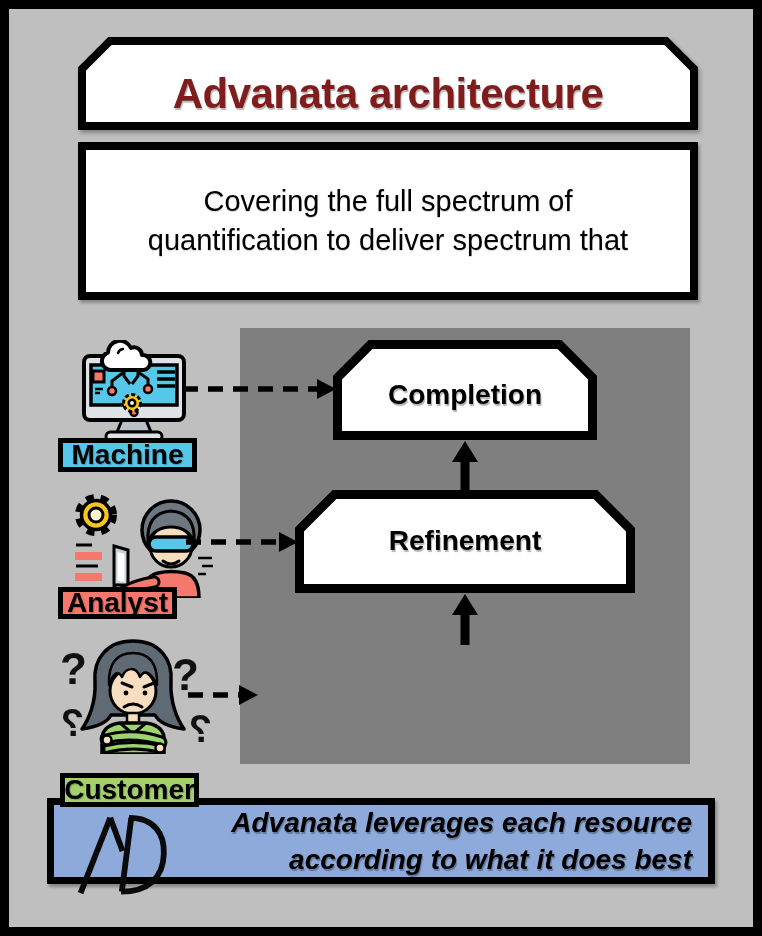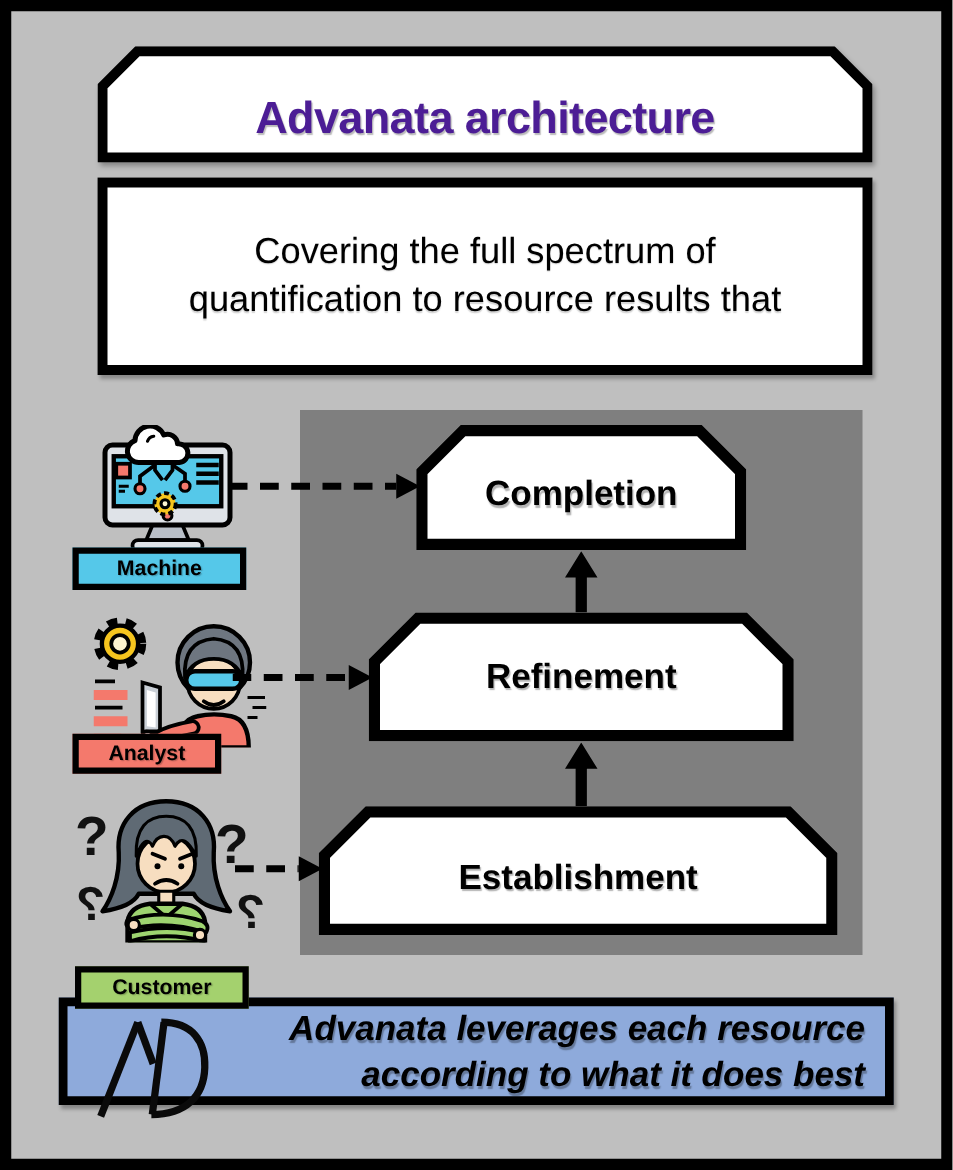--- a/index.html
+++ b/index.html
@@ -8,21 +8,21 @@
     font-family:"Liberation Sans",sans-serif;overflow:hidden;
   }
   .frame{position:absolute;inset:0;border:9px solid #000;pointer-events:none;z-index:30;}
   .abs{position:absolute;}
 
   
   .title-box{left:78px;top:37px;width:620px;height:93px;z-index:2;}
   .title-box svg{position:absolute;inset:0;filter:drop-shadow(2px 3px 2px rgba(0,0,0,.30));}
   .title-text{
     position:absolute;inset:0;display:flex;align-items:center;justify-content:center;
-    padding-top:21px;font-size:36px;font-weight:bold;color:#4c1d95;letter-spacing:-.5px;
+    padding-top:21px;font-size:42px;font-weight:bold;color:#7f1d1d;letter-spacing:-.5px;
     text-shadow:1px 2px 1px rgba(0,0,0,.28);
   }
   .subtitle-box{
     left:78px;top:142px;width:620px;height:158px;background:#fff;border:8px solid #000;
     box-sizing:border-box;display:flex;flex-direction:column;align-items:center;justify-content:center;
     box-shadow:2px 3px 3px rgba(0,0,0,.28);z-index:2;
   }
   .subtitle-line{font-size:29px;line-height:39px;color:#000;white-space:nowrap;text-shadow:0 1px 1px rgba(0,0,0,.18);}
 
   
@@ -39,21 +39,21 @@
   .stage-establishment{left:255px;top:645px;width:415px;height:103px;}
   .up-arrow{z-index:3;}
   .up-arrow-1{left:450px;top:441px;}
   .up-arrow-2{left:450px;top:594px;}
   .dashed-arrow{z-index:4;}
 
   
   .icon{z-index:2;}
   .res-label{
     box-sizing:border-box;border:5px solid #000;display:flex;align-items:center;justify-content:center;
-    font-size:17px;font-weight:bold;color:#000;z-index:5;text-shadow:1px 1px 1px rgba(0,0,0,.25);
+    font-size:28px;font-weight:bold;color:#000;z-index:5;text-shadow:1px 1px 1px rgba(0,0,0,.25);
   }
   .label-machine{left:58px;top:438px;width:139px;height:34px;background:#55c8e9;}
   .label-analyst{left:58px;top:587px;width:119px;height:32px;background:#f4796c;}
   .label-customer{left:60px;top:740px;width:139px;height:34px;background:#a4d16e;margin-top:33px;}
 
   
   .banner{
     left:47px;top:798px;width:668px;height:86px;background:#8eaadb;border:7px solid #000;
     box-sizing:border-box;z-index:2;box-shadow:2px 3px 3px rgba(0,0,0,.30);
   }
@@ -72,45 +72,39 @@
 
   <div class="abs title-box">
     <svg width="620" height="93" viewBox="0 0 620 93">
       <polygon points="32,4 588,4 616,32 616,89 4,89 4,32" fill="#fff" stroke="#000" stroke-width="8" stroke-linejoin="miter"></polygon>
     </svg>
     <div class="title-text">Advanata architecture</div>
   </div>
 
   <div class="abs subtitle-box">
     <div class="subtitle-line">Covering the full spectrum of</div>
-    <div class="subtitle-line">quantification to resource results that</div>
+    <div class="subtitle-line">quantification to deliver spectrum that</div>
   </div>
 
   <div class="abs panel"></div>
 
   <div class="abs stage stage-completion">
     <svg width="264" height="100" viewBox="0 0 264 100">
       <polygon points="37.5,4.5 226.5,4.5 259.5,37.5 259.5,95.5 4.5,95.5 4.5,37.5" fill="#fff" stroke="#000" stroke-width="9" stroke-linejoin="miter"></polygon>
     </svg>
     <div class="stage-label">Completion</div>
   </div>
 
   <div class="abs stage stage-refinement">
     <svg width="340" height="103" viewBox="0 0 340 103">
       <polygon points="39.5,4.5 300.5,4.5 335.5,39.5 335.5,98.5 4.5,98.5 4.5,39.5" fill="#fff" stroke="#000" stroke-width="9" stroke-linejoin="miter"></polygon>
     </svg>
     <div class="stage-label">Refinement</div>
   </div>
 
-  <div class="abs stage stage-establishment">
-    <svg width="415" height="103" viewBox="0 0 415 103">
-      <polygon points="39.5,4.5 375.5,4.5 410.5,39.5 410.5,98.5 4.5,98.5 4.5,39.5" fill="#fff" stroke="#000" stroke-width="9" stroke-linejoin="miter"></polygon>
-    </svg>
-    <div class="stage-label">Establishment</div>
-  </div>
 
   <svg class="abs up-arrow up-arrow-1" width="30" height="49" viewBox="0 0 30 49">
     <path d="M10.5,49 V21 H2 L15,0 L28,21 H19.5 V49 Z" fill="#000"></path>
   </svg>
   <svg class="abs up-arrow up-arrow-2" width="30" height="51" viewBox="0 0 30 51">
     <path d="M10.5,51 V21 H2 L15,0 L28,21 H19.5 V51 Z" fill="#000"></path>
   </svg>
 
   <svg class="abs dashed-arrow" style="left:183px;top:377px" width="153" height="24" viewBox="0 0 153 24">
     <line x1="0" y1="12" x2="134" y2="12" stroke="#000" stroke-width="5.5" stroke-dasharray="15 10"></line>

